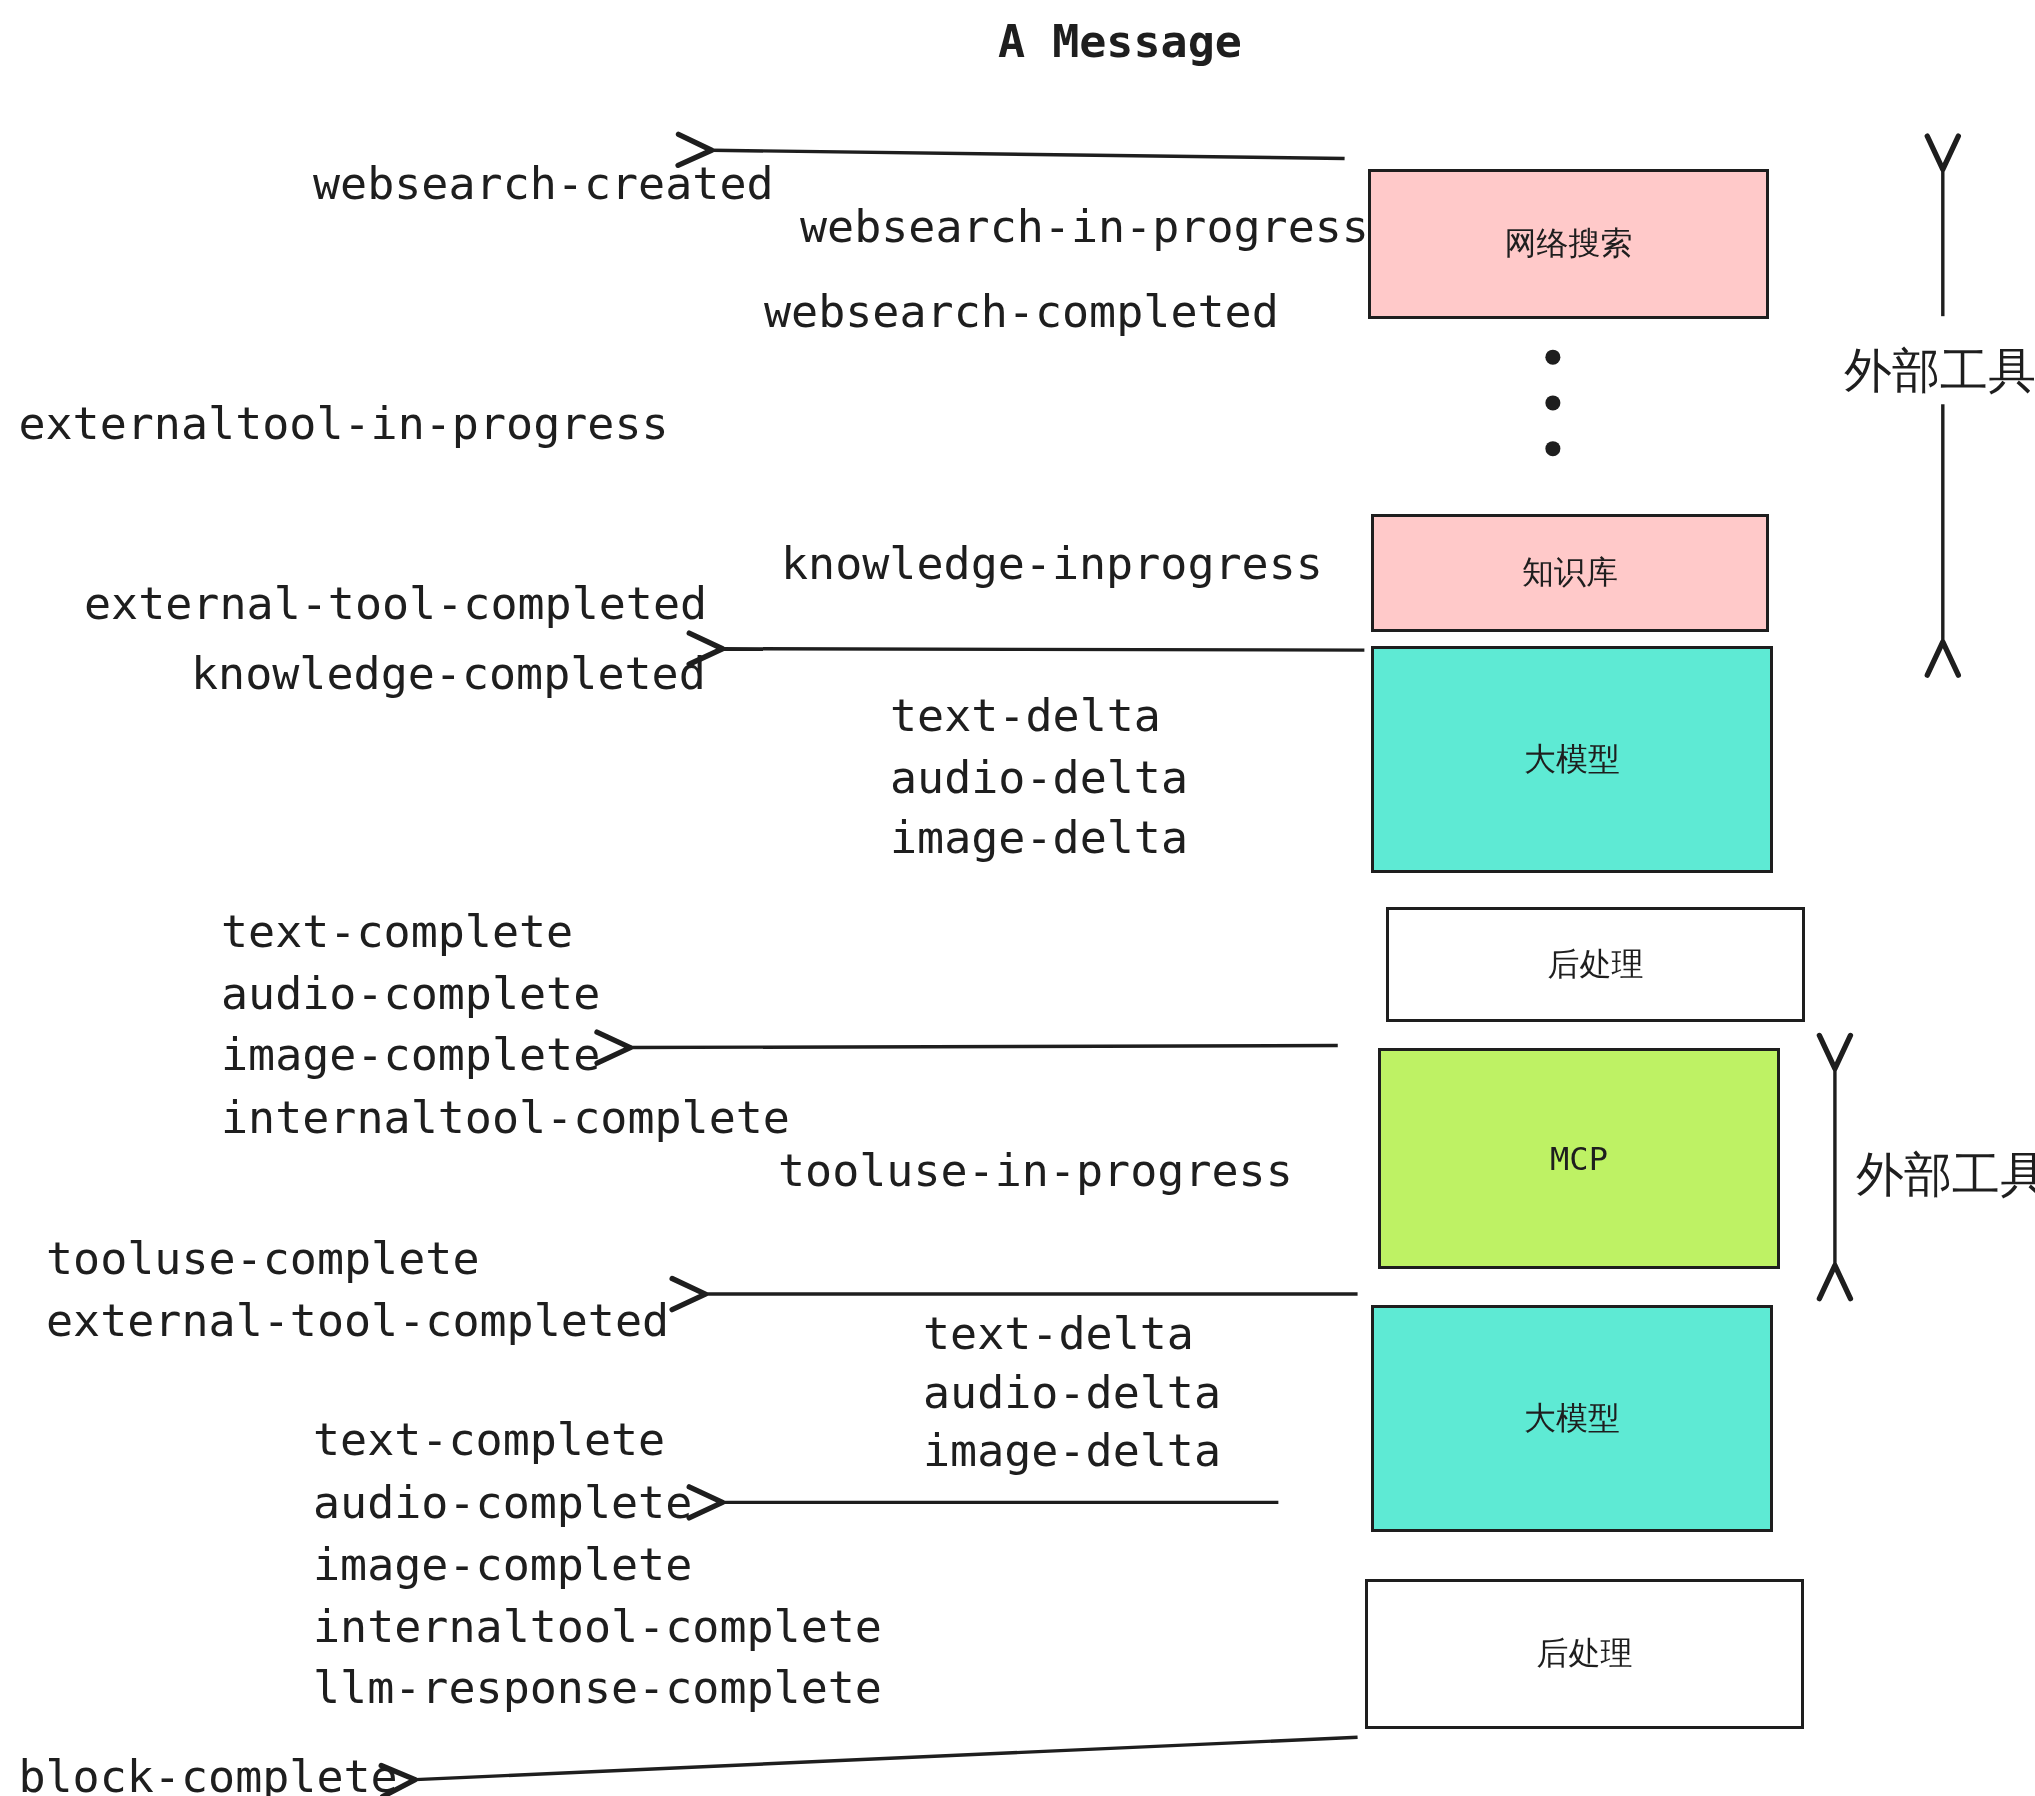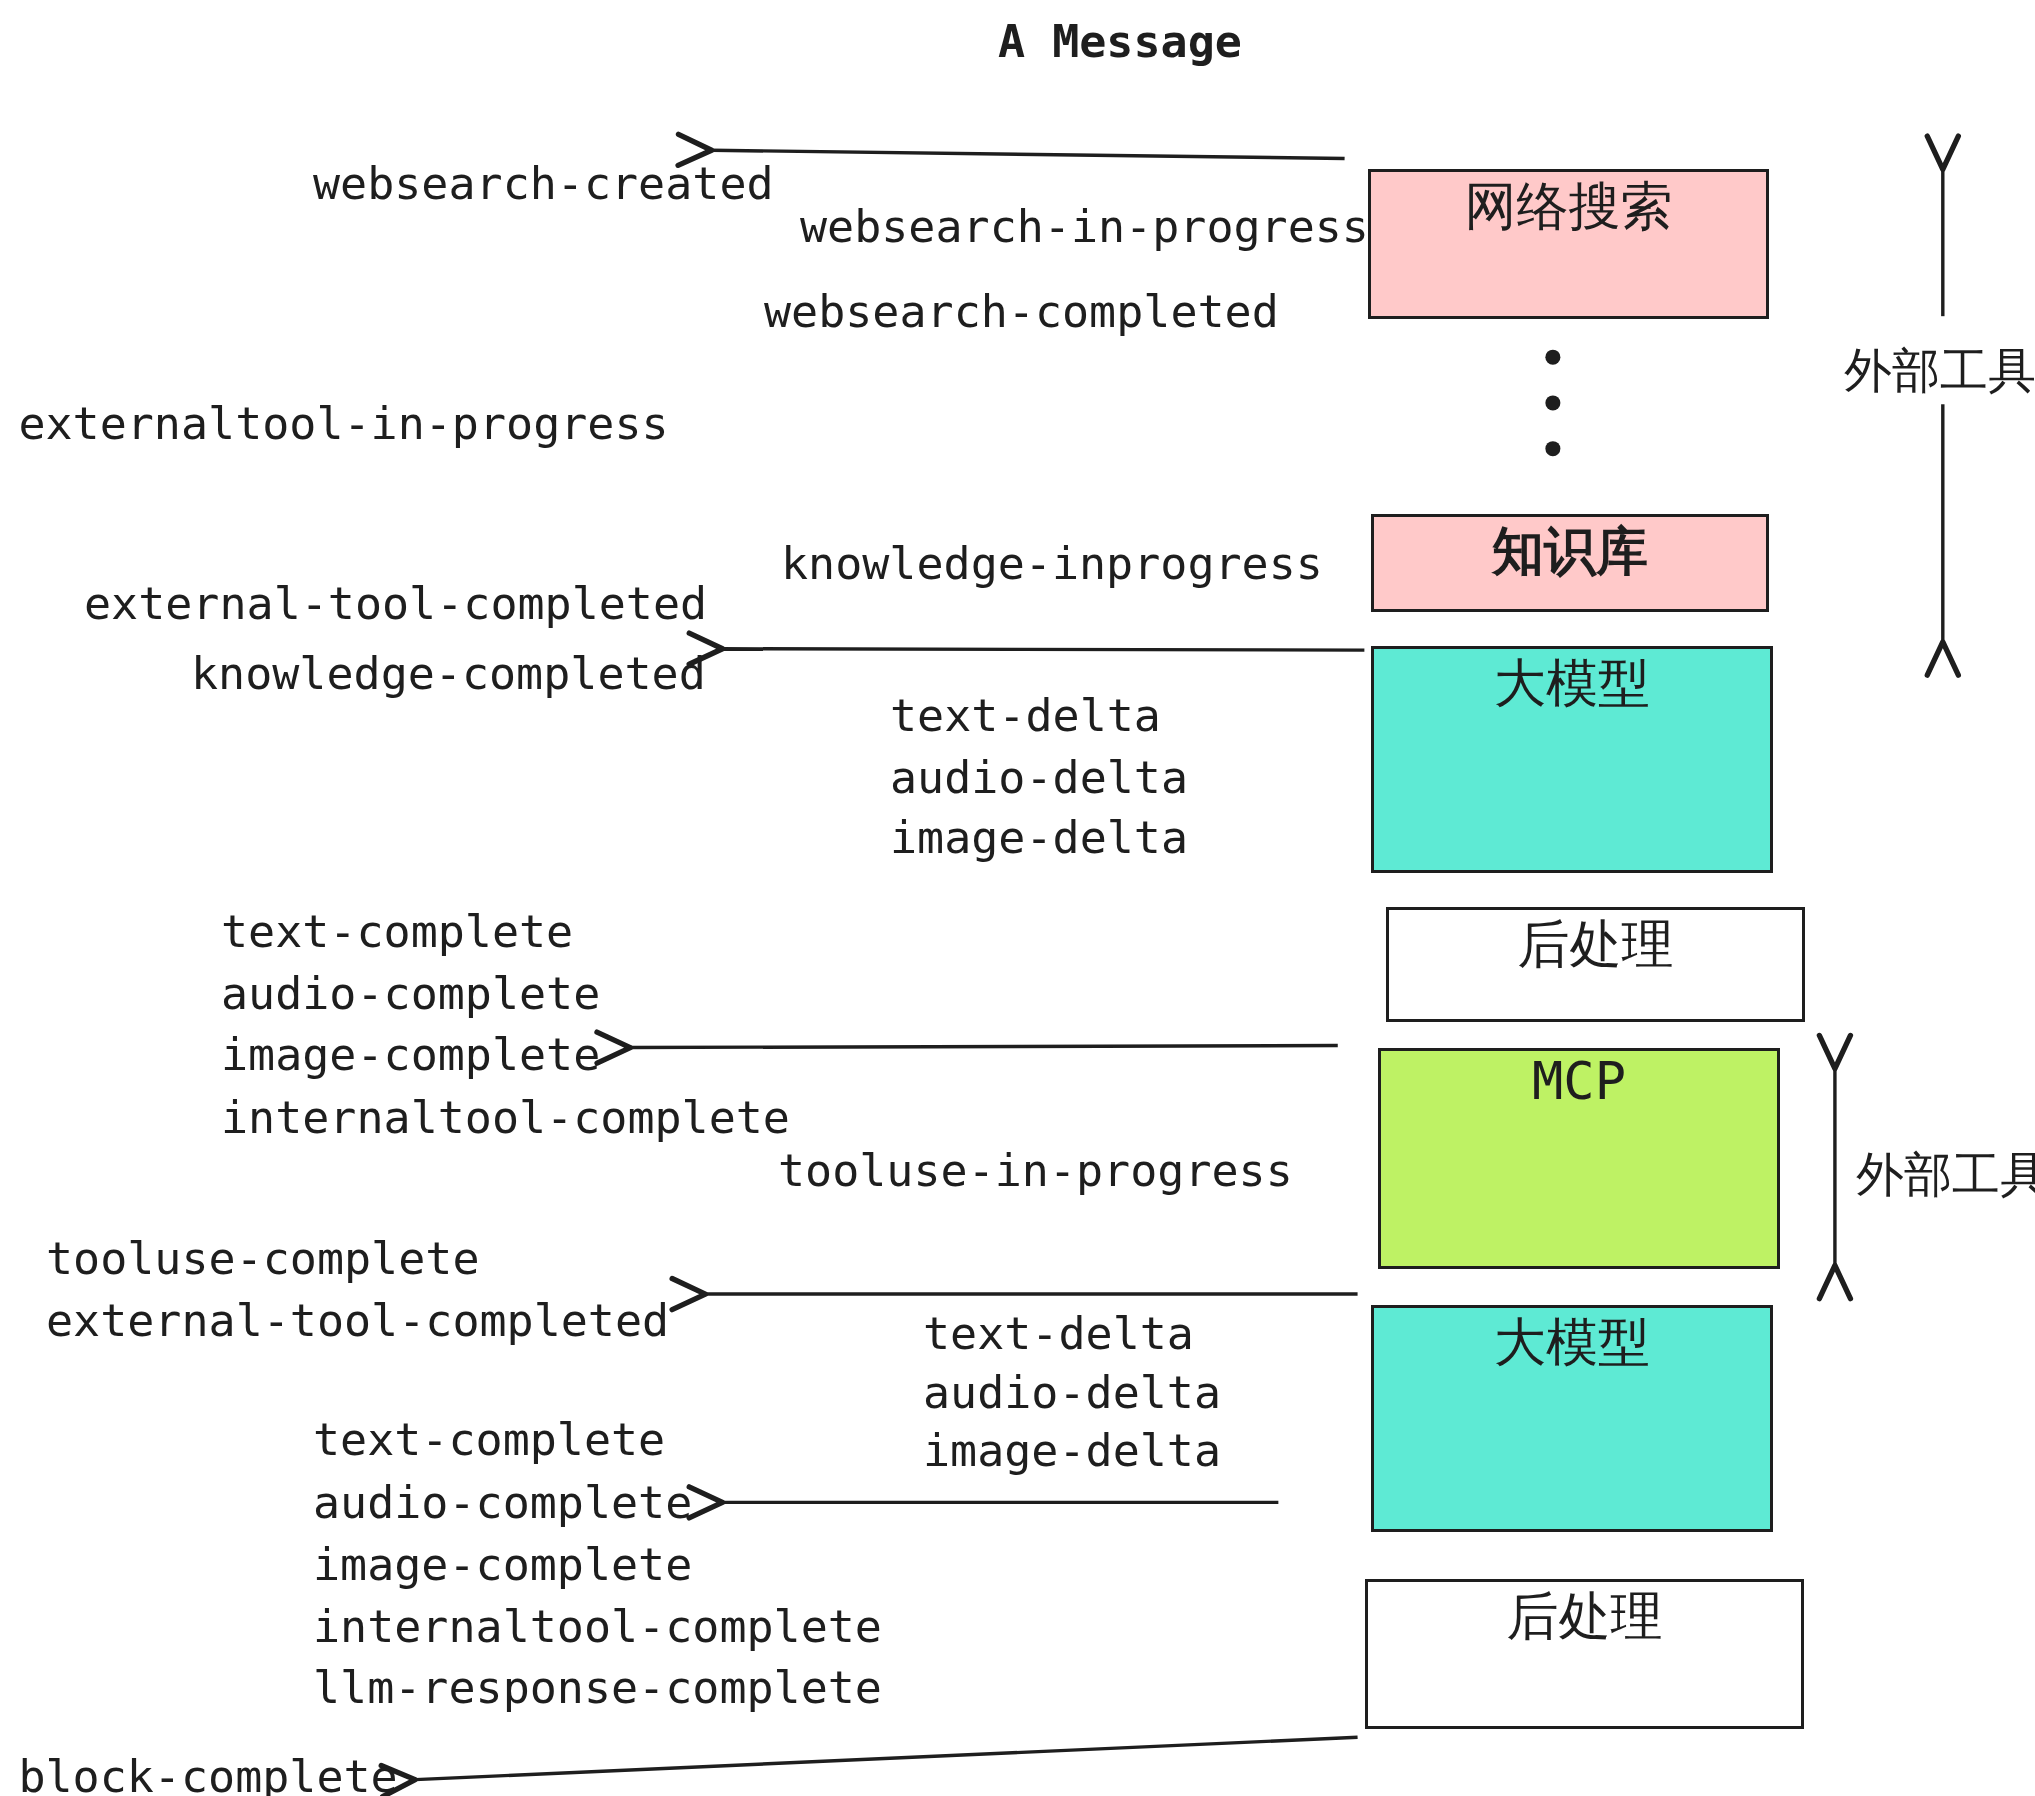--- a/index.html
+++ b/index.html
@@ -20,24 +20,24 @@
   }
   .evt {
     position: absolute;
     font-size: 45px;
     line-height: 52px;
     white-space: nowrap;
   }
   .node {
     position: absolute;
     display: flex;
-    align-items: flex-start;
+    align-items: center;
     justify-content: center;
     border: 3.4px solid #1e1e1e;
-    font-size: 52px;
+    font-size: 32px;
     font-family: "DejaVu Sans", "DejaVu Sans Mono", sans-serif;
     white-space: nowrap;
     box-sizing: border-box;
   }
   .node.pink   { background: #ffc9c9; }
   .node.green  { background: #5eead4; }
   .node.yellow { background: #bef264; }
   .node.white  { background: #ffffff; }
   .side-label {
     position: absolute;
@@ -81,21 +81,21 @@
       <circle cx="2274" cy="590" r="11"></circle>
       <circle cx="2274" cy="657" r="11"></circle>
     </g>
   </svg>
 
   <div class="title" style="left:982px; top:15px;margin-left:16px;">A Message</div>
 
   <div class="node pink" style="left:1368px; top:169px; width:401px; height:150px;">
     <span>网络搜索</span>
   </div>
-  <div class="node pink" style="left:1371px; top:514px; width:398px; height:98px;font-weight:bold;">
+  <div class="node pink" style="left:1371px; top:514px; width:398px; height:118px;">
     <span>知识库</span>
   </div>
   <div class="node green" style="left:1371px; top:646px; width:402px; height:227px;">
     <span>大模型</span>
   </div>
   <div class="node white" style="left:1386px; top:907px; width:419px; height:115px;">
     <span>后处理</span>
   </div>
   <div class="node yellow" style="left:1378px; top:1048px; width:402px; height:221px; font-family:'DejaVu Sans Mono', monospace;">
     <span>MCP</span>

